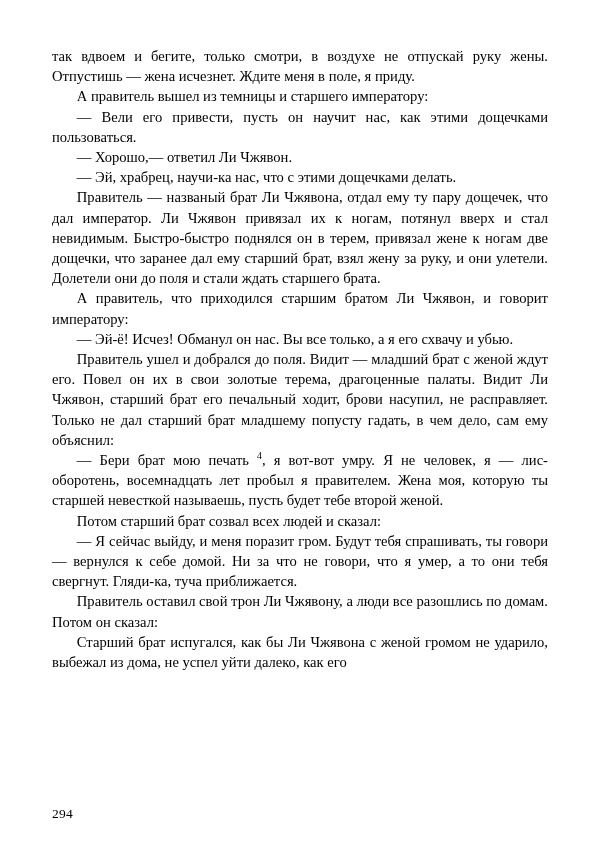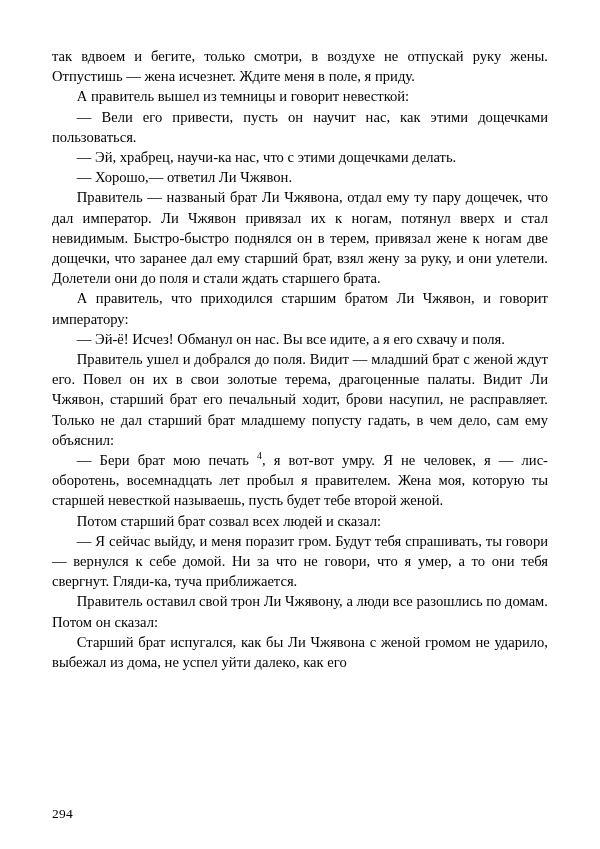--- a/index.html
+++ b/index.html
@@ -47,27 +47,27 @@
     vertical-align: super;
     line-height: 0;
   }
 </style>
 </head>
 <body>
 
 <div class="page">
   <div class="body-text">
     <p class="para noindent">так вдвоем и бегите, только смотри, в воздухе не отпускай руку жены. Отпустишь — жена исчезнет. Ждите меня в поле, я приду.</p>
-    <p class="para">А правитель вышел из темницы и говорит невесткой:</p>
+    <p class="para">А правитель вышел из темницы и старшего императору:</p>
     <p class="para">— Вели его привести, пусть он научит нас, как этими дощечками пользоваться.</p>
+    <p class="para">— Хорошо,— ответил Ли Чжявон.</p>
     <p class="para">— Эй, храбрец, научи-ка нас, что с этими дощечками делать.</p>
-    <p class="para">— Хорошо,— ответил Ли Чжявон.</p>
     <p class="para">Правитель — названый брат Ли Чжявона, отдал ему ту пару дощечек, что дал император. Ли Чжявон привязал их к ногам, потянул вверх и стал невидимым. Быстро-быстро поднялся он в терем, привязал жене к ногам две дощечки, что заранее дал ему старший брат, взял жену за руку, и они улетели. Долетели они до поля и стали ждать старшего брата.</p>
     <p class="para">А правитель, что приходился старшим братом Ли Чжявон, и говорит императору:</p>
-    <p class="para">— Эй-ё! Исчез! Обманул он нас. Вы все идите, а я его схвачу и поля.</p>
+    <p class="para">— Эй-ё! Исчез! Обманул он нас. Вы все только, а я его схвачу и убью.</p>
     <p class="para">Правитель ушел и добрался до поля. Видит — младший брат с женой ждут его. Повел он их в свои золотые терема, драгоценные палаты. Видит Ли Чжявон, старший брат его печальный ходит, брови насупил, не расправляет. Только не дал старший брат младшему попусту гадать, в чем дело, сам ему объяснил:</p>
     <p class="para">— Бери брат мою печать <sup>4</sup>, я вот-вот умру. Я не человек, я — лис-оборотень, восемнадцать лет пробыл я правителем. Жена моя, которую ты старшей невесткой называешь, пусть будет тебе второй женой.</p>
     <p class="para">Потом старший брат созвал всех людей и сказал:</p>
     <p class="para">— Я сейчас выйду, и меня поразит гром. Будут тебя спрашивать, ты говори — вернулся к себе домой. Ни за что не говори, что я умер, а то они тебя свергнут. Гляди-ка, туча приближается.</p>
     <p class="para">Правитель оставил свой трон Ли Чжявону, а люди все разошлись по домам. Потом он сказал:</p>
     <p class="para">Старший брат испугался, как бы Ли Чжявона с женой громом не ударило, выбежал из дома, не успел уйти далеко, как его</p>
   </div>
   <div class="page-number">294</div>
 </div>
 

